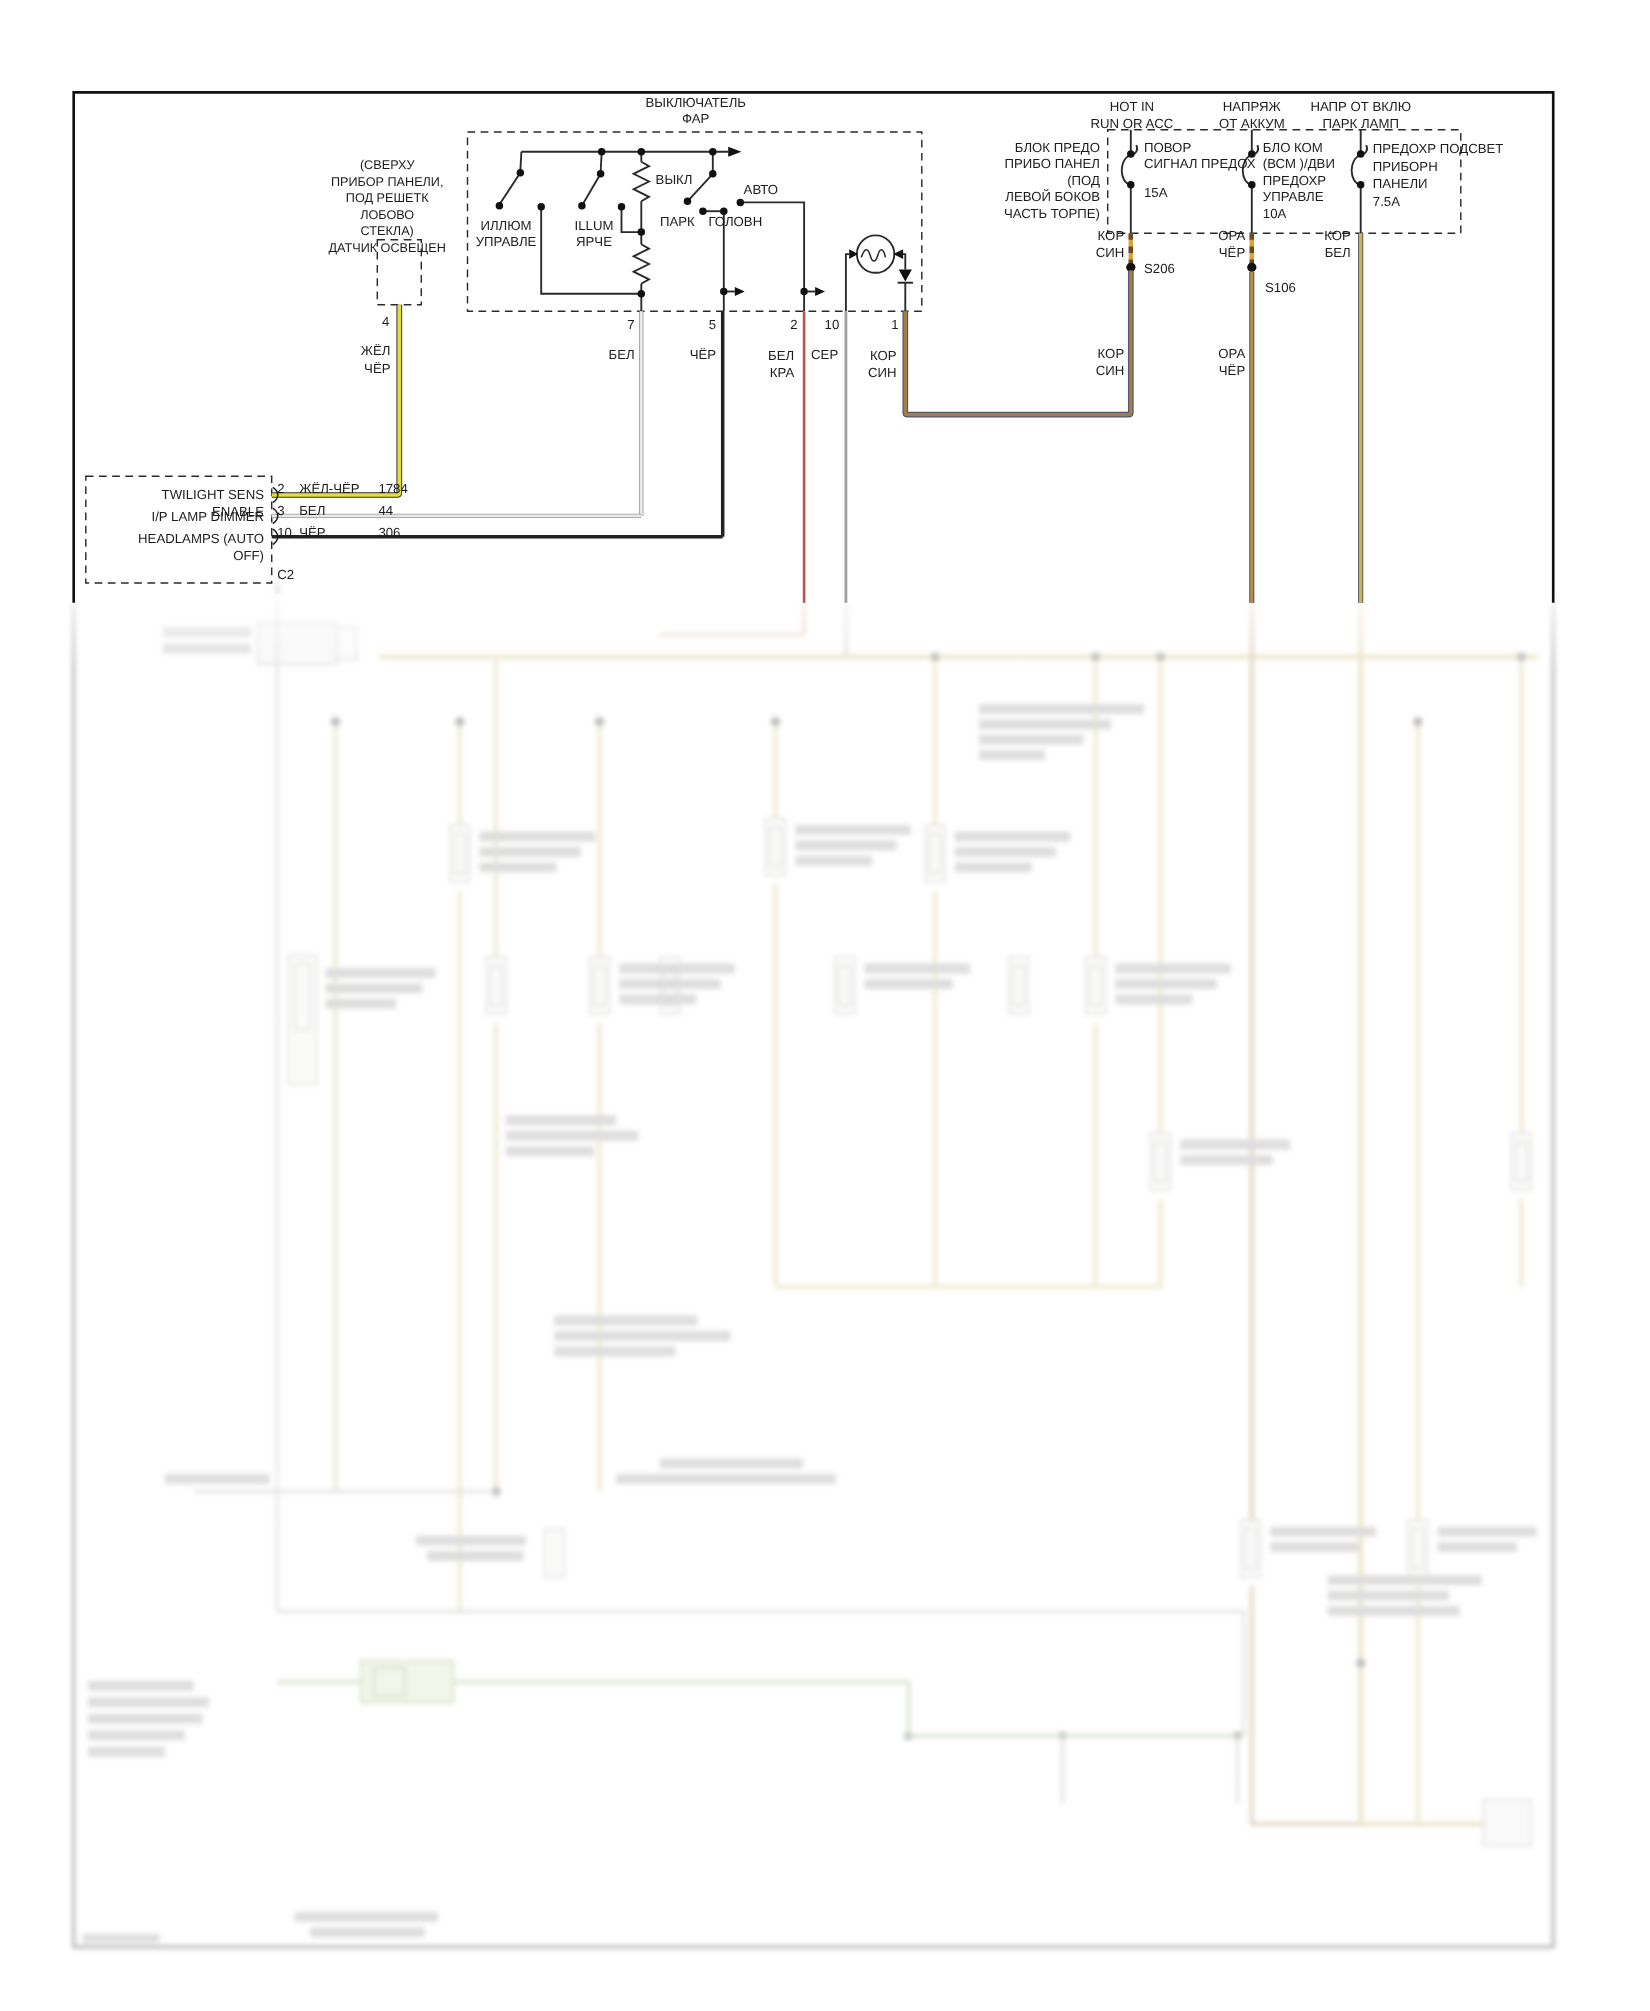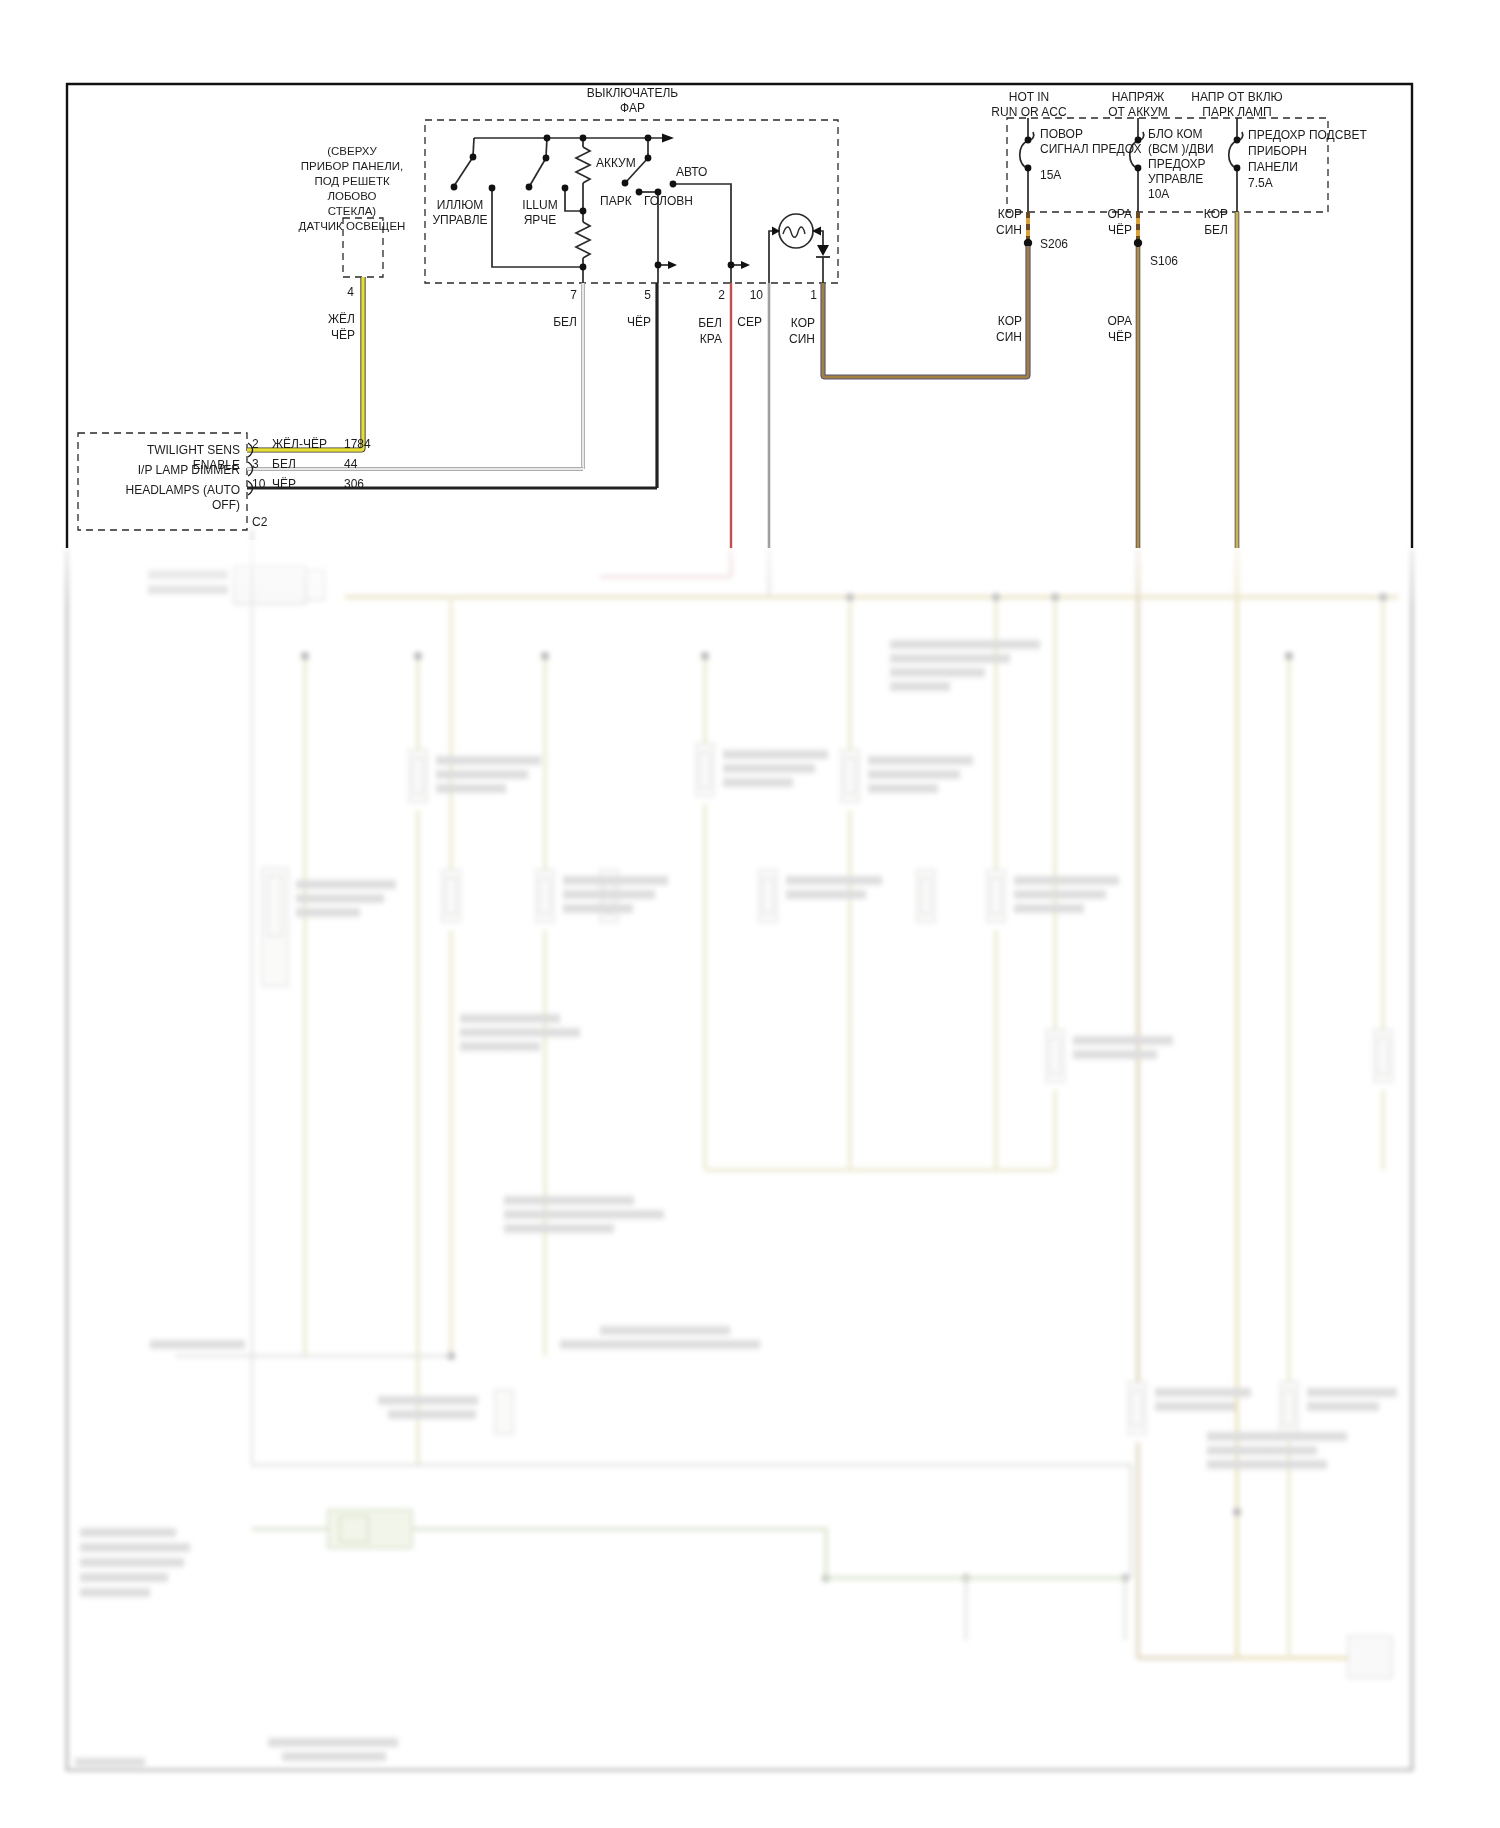--- a/index.html
+++ b/index.html
@@ -354,39 +354,44 @@
   <div class="lbl r" style="left:330px;top:285px;width:24px;">4</div>
   <div class="lbl r lh16" style="left:300px;top:311px;width:55px;">ЖЁЛ
 ЧЁР</div>
 
   <div class="lbl c" style="left:570px;top:86px;width:125px;">ВЫКЛЮЧАТЕЛЬ
 ФАР</div>
   <div class="lbl c" style="left:424px;top:198px;width:72px;">ИЛЛЮМ
 УПРАВЛЕ</div>
   <div class="lbl c" style="left:506px;top:198px;width:68px;">ILLUM
 ЯРЧЕ</div>
-  <div class="lbl" style="left:596px;top:156px;width:42px;">АККУМ</div>
+  <div class="lbl" style="left:596px;top:156px;width:42px;">ВЫКЛ</div>
   <div class="lbl" style="left:600px;top:194px;width:44px;">ПАРК</div>
   <div class="lbl" style="left:644px;top:194px;width:58px;">ГОЛОВН</div>
   <div class="lbl" style="left:676px;top:165px;width:44px;">АВТО</div>
 
   <div class="lbl r" style="left:553px;top:288px;width:24px;">7</div>
   <div class="lbl r" style="left:627px;top:288px;width:24px;">5</div>
   <div class="lbl r" style="left:701px;top:288px;width:24px;">2</div>
   <div class="lbl r" style="left:737px;top:288px;width:26px;">10</div>
   <div class="lbl r" style="left:793px;top:288px;width:24px;">1</div>
 
   <div class="lbl r" style="left:543px;top:315px;width:34px;">БЕЛ</div>
   <div class="lbl r" style="left:617px;top:315px;width:34px;">ЧЁР</div>
   <div class="lbl r lh16" style="left:688px;top:315px;width:34px;">БЕЛ
 КРА</div>
   <div class="lbl r" style="left:728px;top:315px;width:34px;">СЕР</div>
   <div class="lbl r lh16" style="left:781px;top:315px;width:34px;">КОР
 СИН</div>
 
+  <div class="lbl r" style="left:848px;top:127px;width:152px;">БЛОК ПРЕДО
+ПРИБО ПАНЕЛ
+(ПОД
+ЛЕВОЙ БОКОВ
+ЧАСТЬ ТОРПЕ)</div>
   <div class="lbl c" style="left:983px;top:90px;width:92px;">HOT IN
 RUN OR ACC</div>
   <div class="lbl c" style="left:1092px;top:90px;width:92px;">НАПРЯЖ
 ОТ АККУМ</div>
   <div class="lbl c" style="left:1183px;top:90px;width:108px;">НАПР ОТ ВКЛЮ
 ПАРК ЛАМП</div>
   <div class="lbl" style="left:1040px;top:127px;width:112px;">ПОВОР
 СИГНАЛ ПРЕДОХ</div>
   <div class="lbl" style="left:1040px;top:168px;width:60px;">15А</div>
   <div class="lbl" style="left:1148px;top:127px;width:100px;">БЛО КОМ

